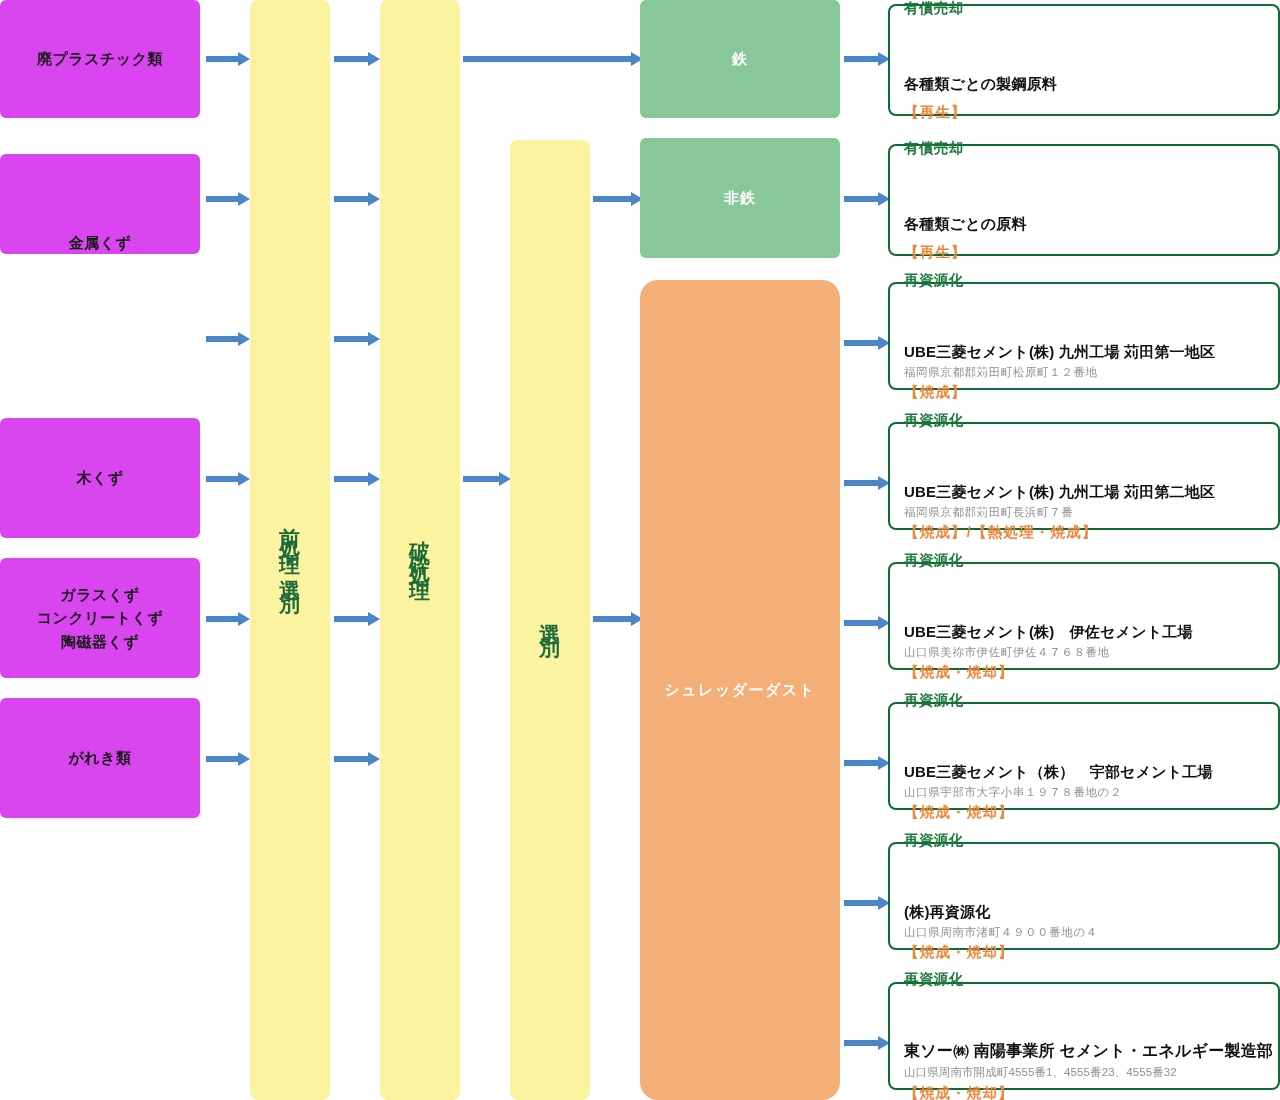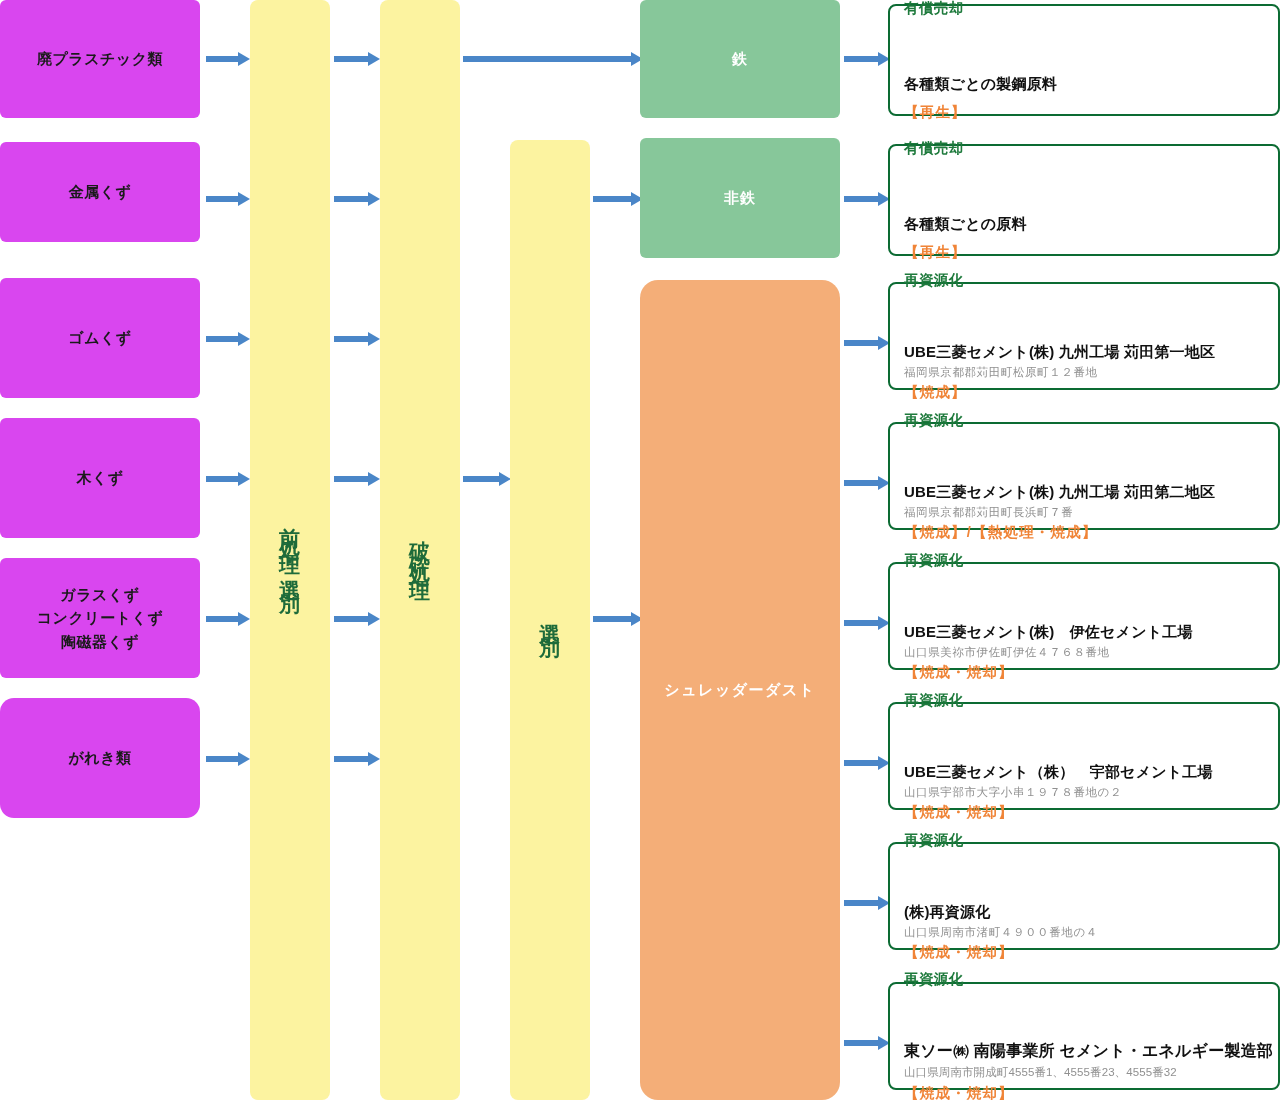--- a/index.html
+++ b/index.html
@@ -157,35 +157,32 @@
   }
 </style>
 </head>
 <body>
 
 <div id="canvas">
 
   <div class="input-box" style="top:0px;height:118px;">
     <span>廃プラスチック類</span>
   </div>
-  <div class="input-box" style="top:142px;height:100px;">
+  <div class="input-box" style="top:154px;height:100px;align-items:flex-end;">
     <span>金属くず</span>
-  </div>
-  <div class="input-box" style="top:278px;height:120px;">
-    <span>ゴムくず</span>
   </div>
   <div class="input-box" style="top:418px;height:120px;">
     <span>木くず</span>
   </div>
   <div class="input-box" style="top:558px;height:120px;">
     <span class="multi" style="white-space:pre-line;">ガラスくず
 コンクリートくず
 陶磁器くず</span>
   </div>
-  <div class="input-box" style="top:698px;height:120px;border-radius:14px;">
+  <div class="input-box" style="top:698px;height:120px;">
     <span>がれき類</span>
   </div>
 
   <div class="arrow" style="left:206px;top:52px;width:44px;">
     <div class="shaft" style="width:32px;"></div>
       <div class="head" style="left:32px;"></div>
   </div>
   <div class="arrow" style="left:206px;top:192px;width:44px;">
     <div class="shaft" style="width:32px;"></div>
       <div class="head" style="left:32px;"></div>

